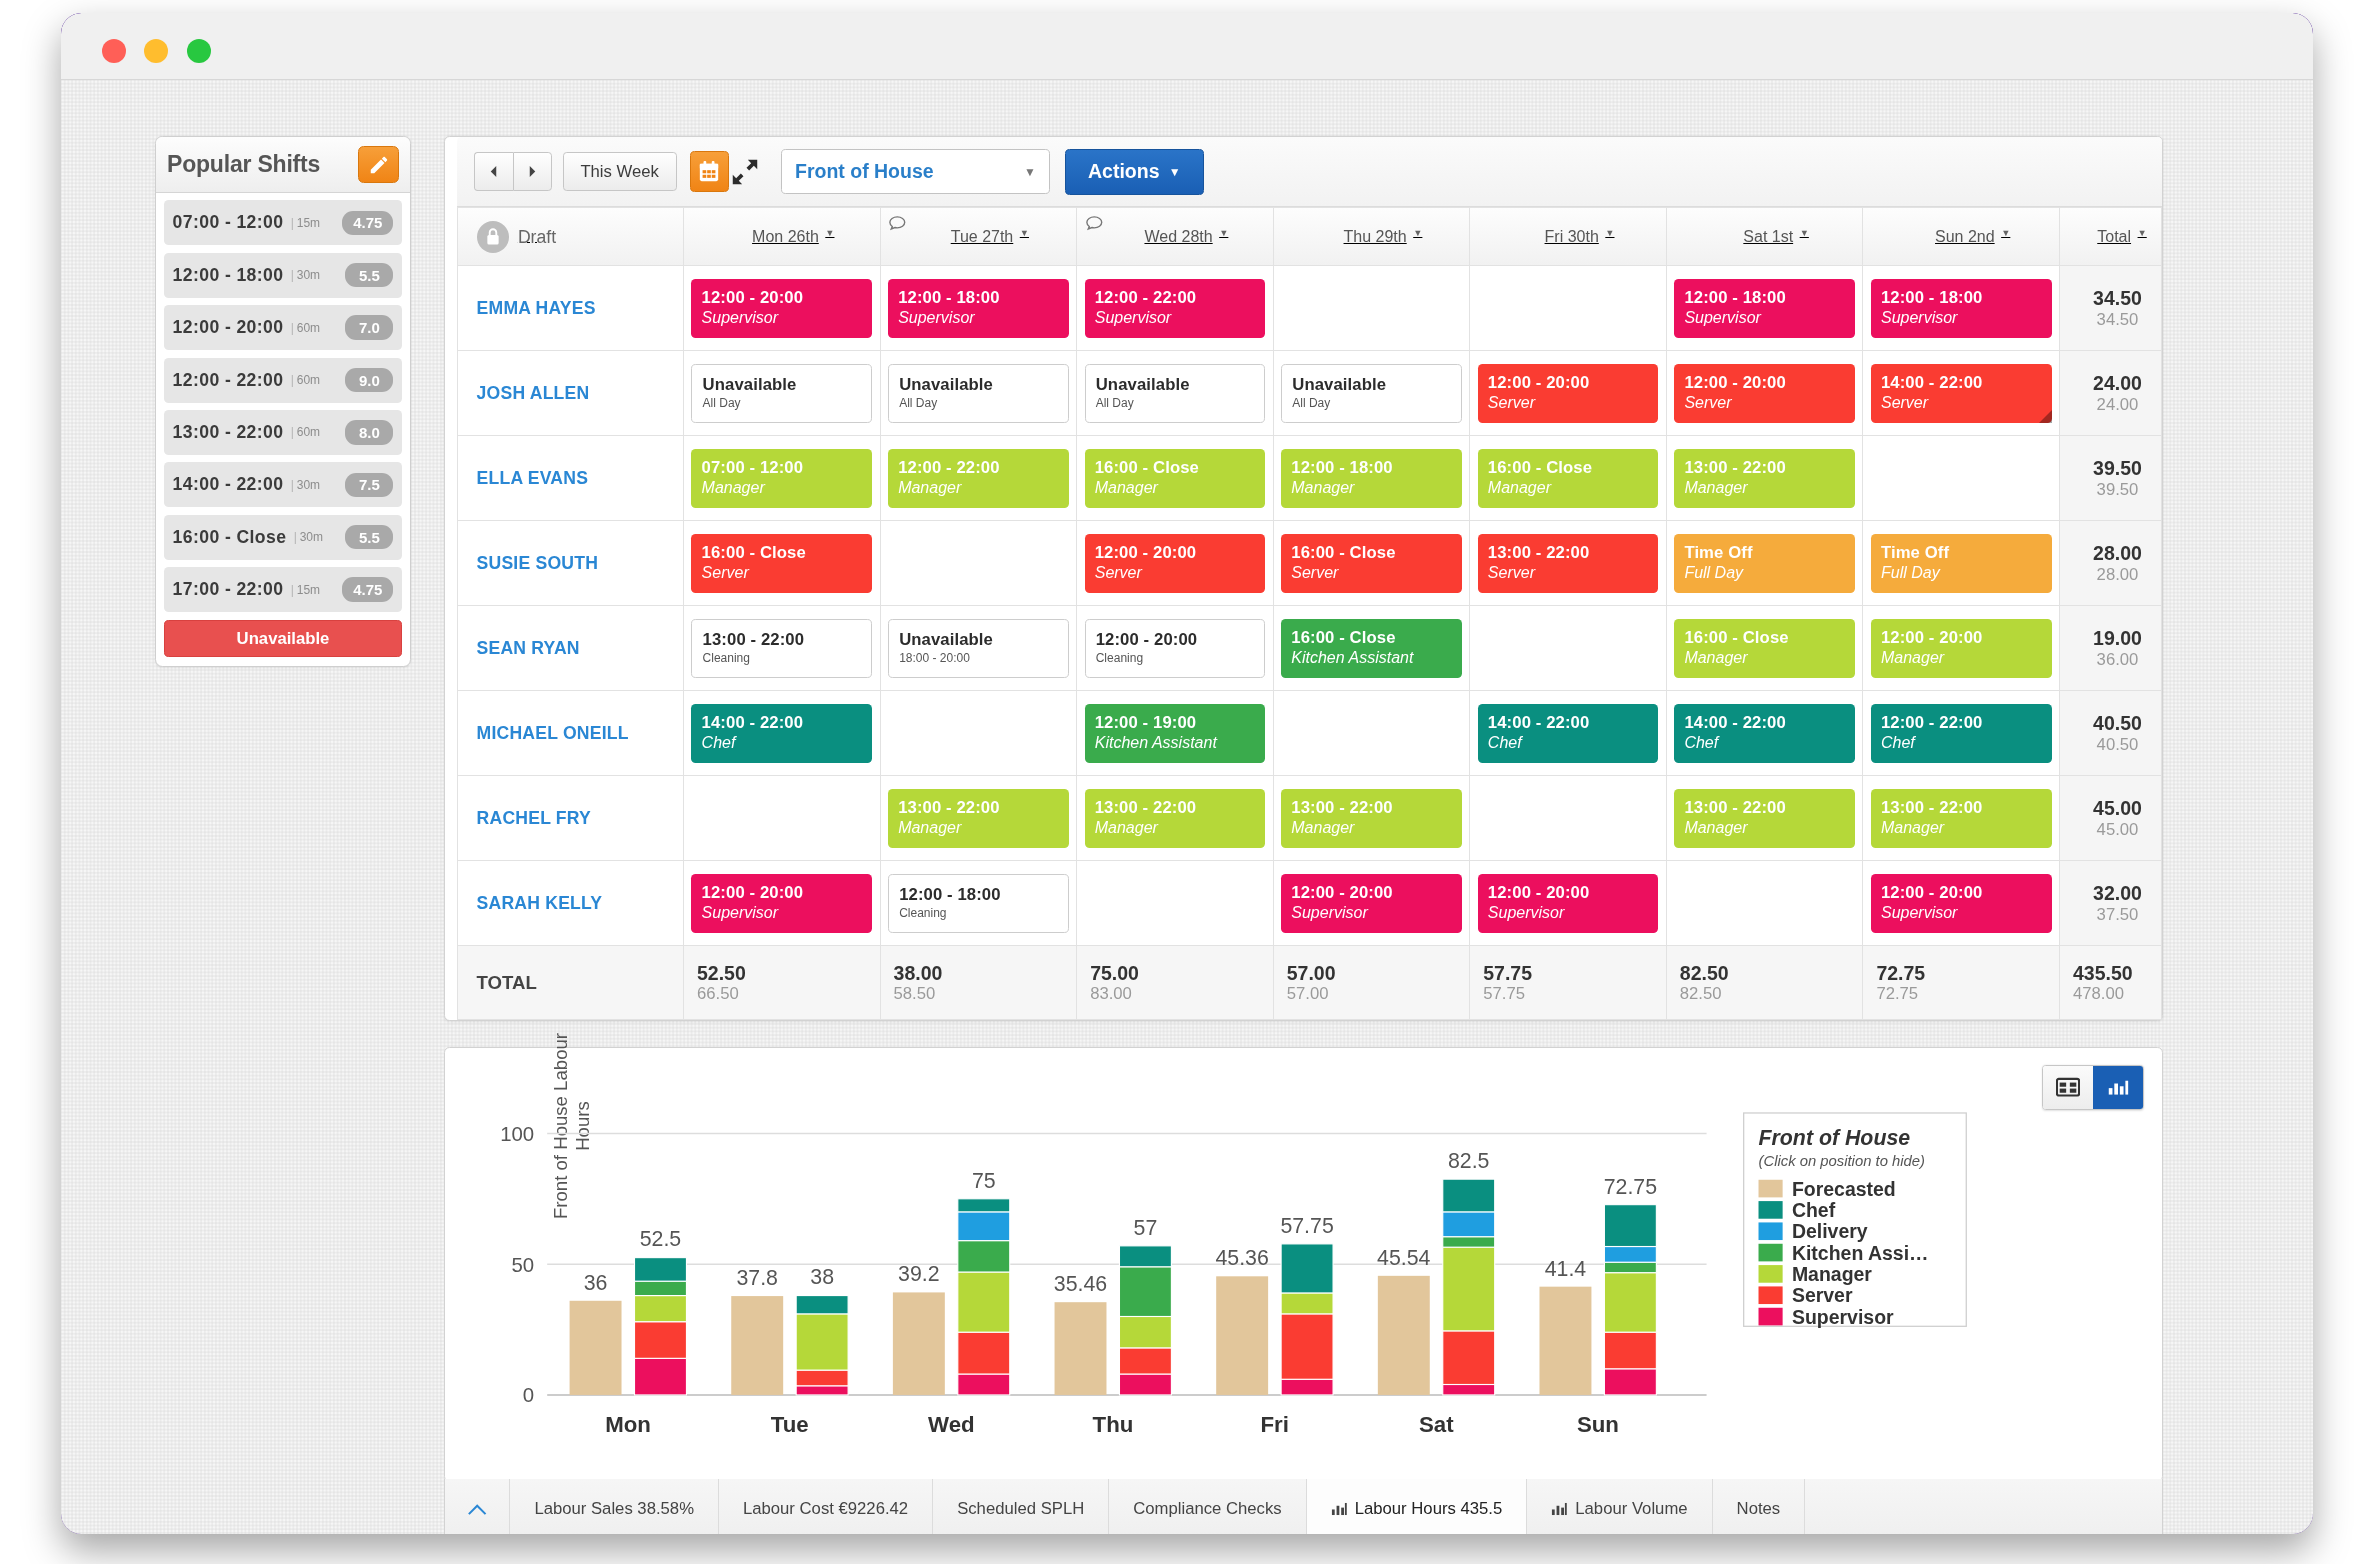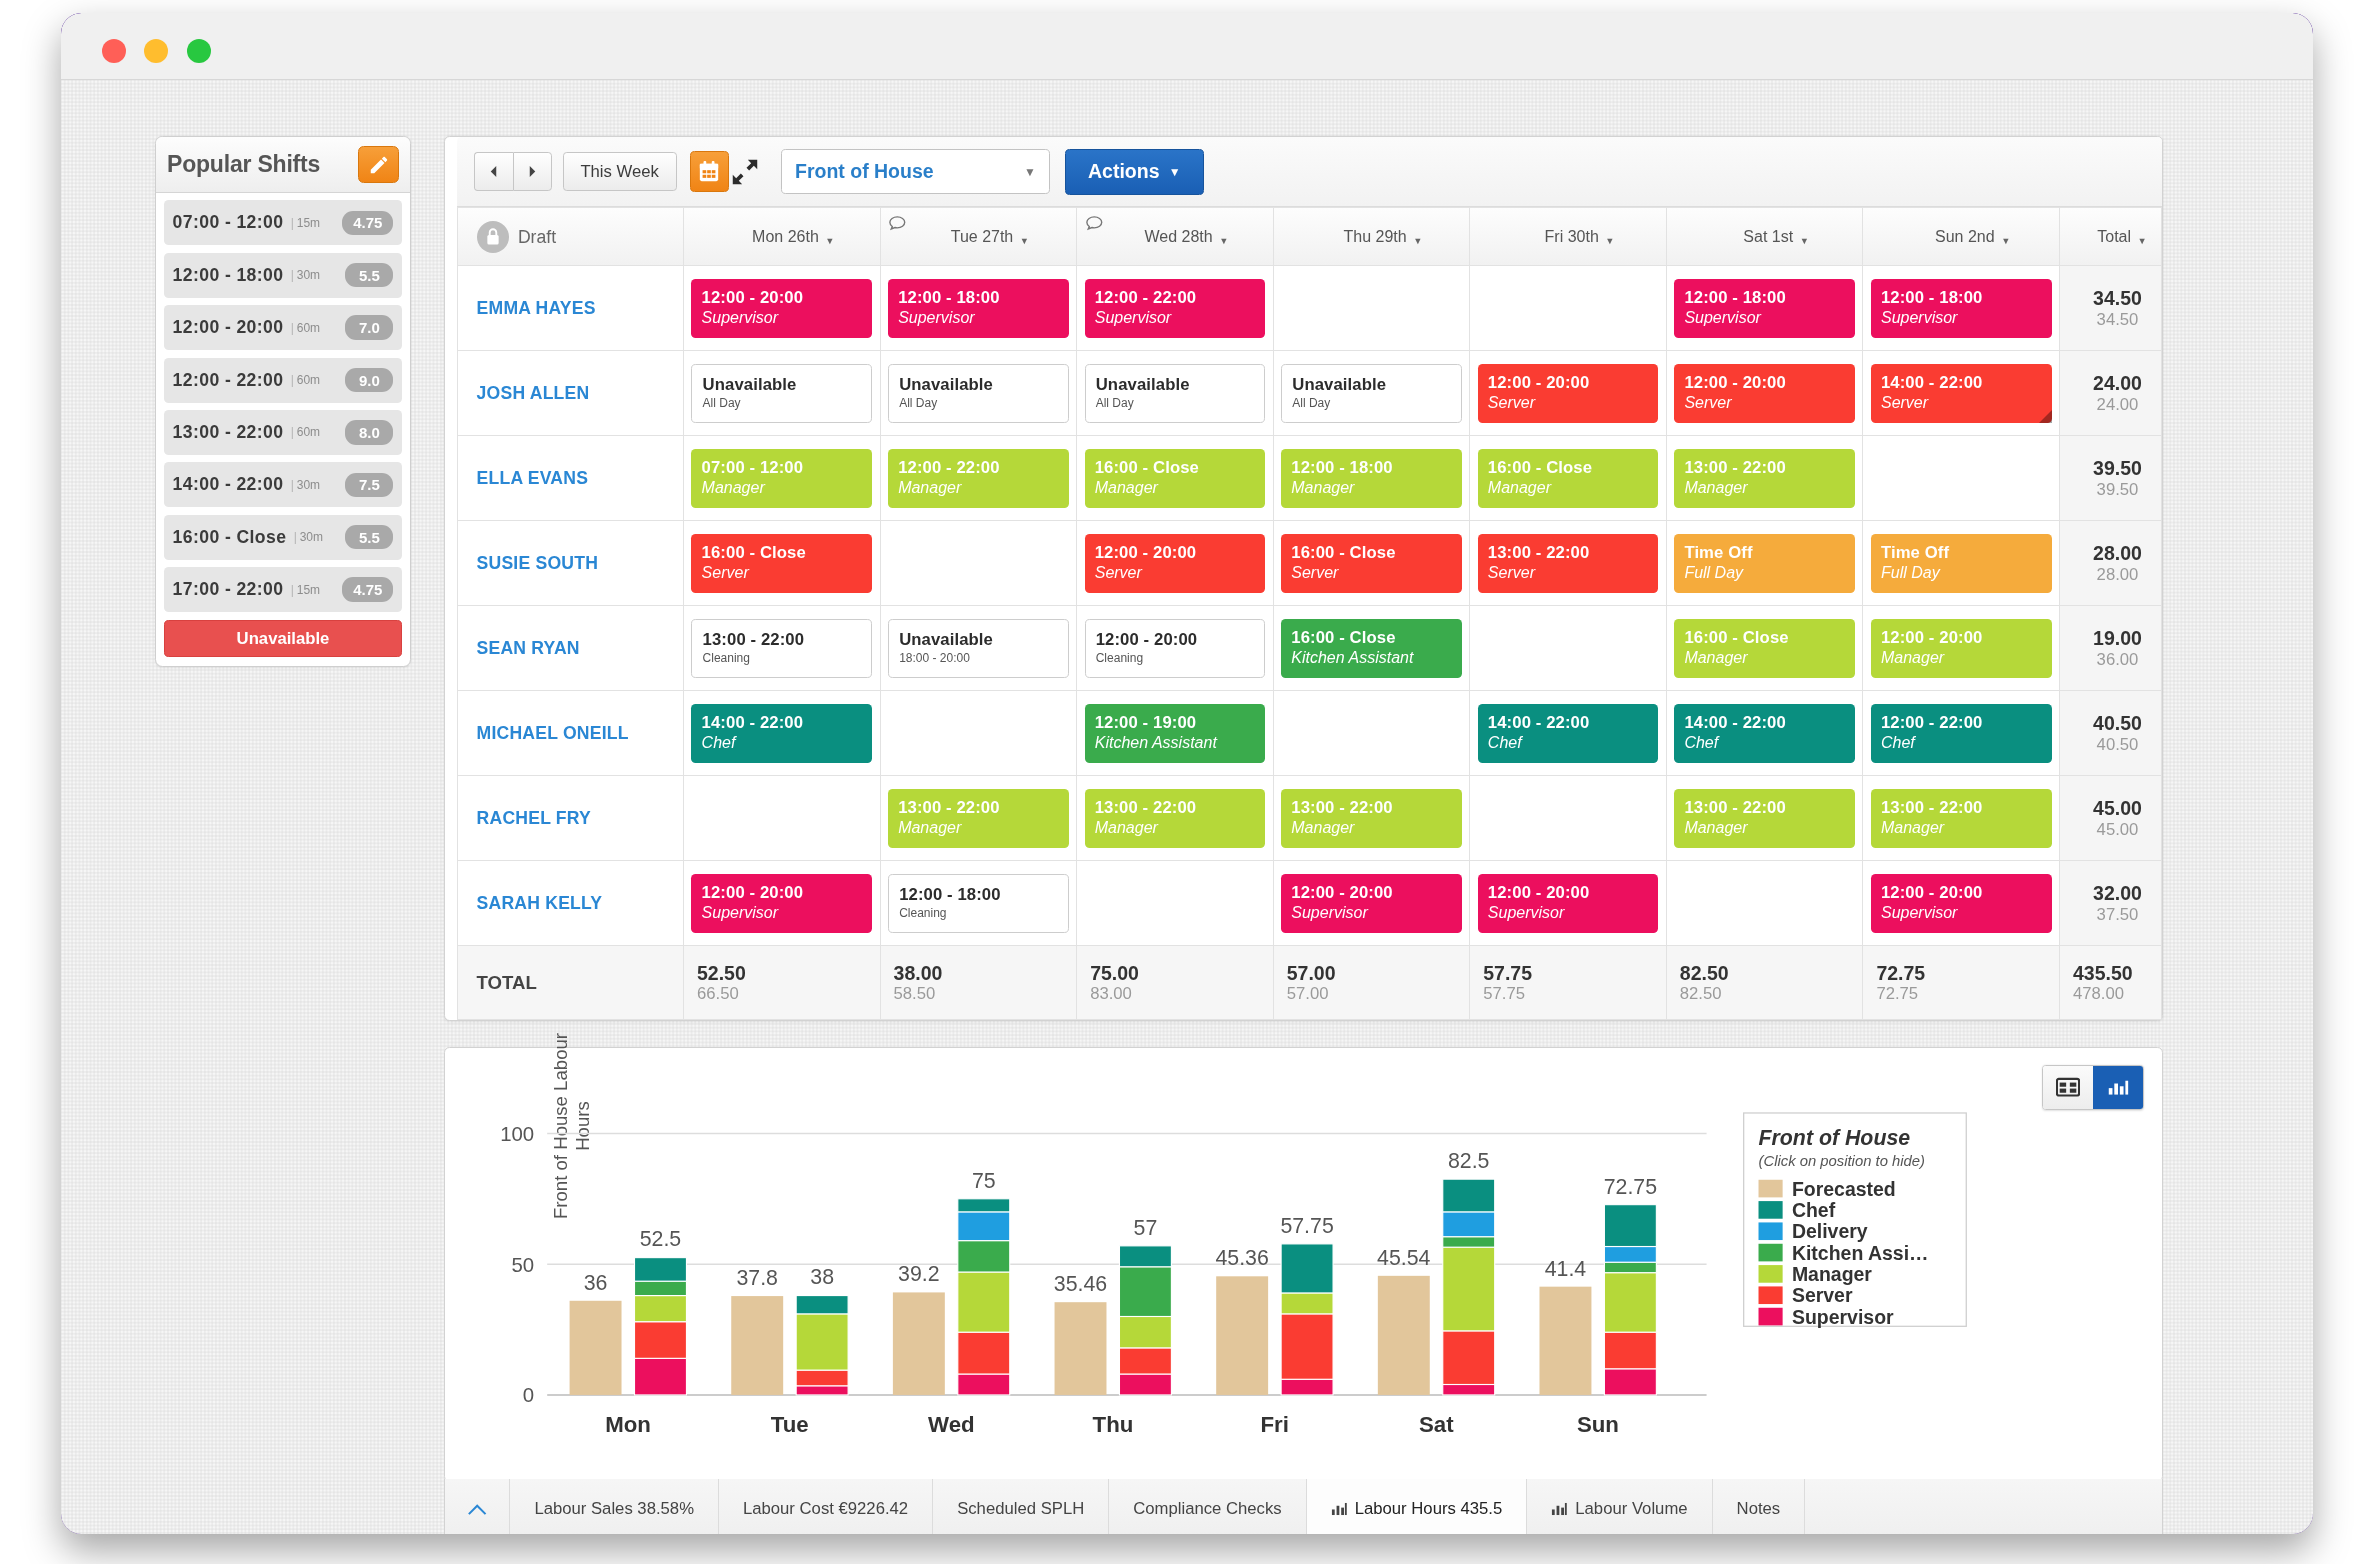--- a/index.html
+++ b/index.html
@@ -141,31 +141,31 @@
     background:linear-gradient(#2a74c8,#1a5fb4);
     border:0.9px solid #16539c; border-radius:4.6px;
     color:#fff; font-size:19.5px; font-weight:bold;
     display:flex; align-items:center; cursor:pointer;
   }
   #actions-btn .caret { margin-left:9.3px; font-size:12px; }
 
   
   table.rota { width:100%; border-collapse:collapse; table-layout:fixed; }
   table.rota th, table.rota td { border:0.9px solid #e2e2e2; }
-  thead tr { height:58px; background:linear-gradient(#fdfdfd,#f1f1f1); }
+  thead tr { height:58px; background:linear-gradient(#fdfdfd,#f1f1f1);text-decoration:underline; }
   th { font-size:16px; font-weight:normal; color:#555; position:relative; }
   th.name-col { width:226px; text-align:left; padding-left:18.6px; }
   th.total-col { width:102px; }
   .lock-badge {
     display:inline-block; width:32px; height:32px; border-radius:50%;
     background:#bdbdbd; vertical-align:middle; margin-right:9.3px;
     position:relative;
   }
   .draft-label { font-size:17.6px; color:#666; vertical-align:middle; }
-  .th-inner { display:flex; align-items:flex-end; justify-content:center;margin-left:23px; }
+  .th-inner { display:flex; align-items:flex-start; justify-content:center;margin-left:23px; }
   .caret-sm { margin-left:6.5px; font-size:9.3px; color:#666; }
   .note-icon { position:absolute; left:7.4px; top:7.4px; color:#777; }
 
   tbody tr { height:85px; }
   td.name-cell {
     padding-left:18.6px; font-size:17.6px; font-weight:bold;
     color:#2a87d4; letter-spacing:0.2px;
   }
   td.day-cell { padding:7.4px; vertical-align:middle; }
   td.total-cell {

